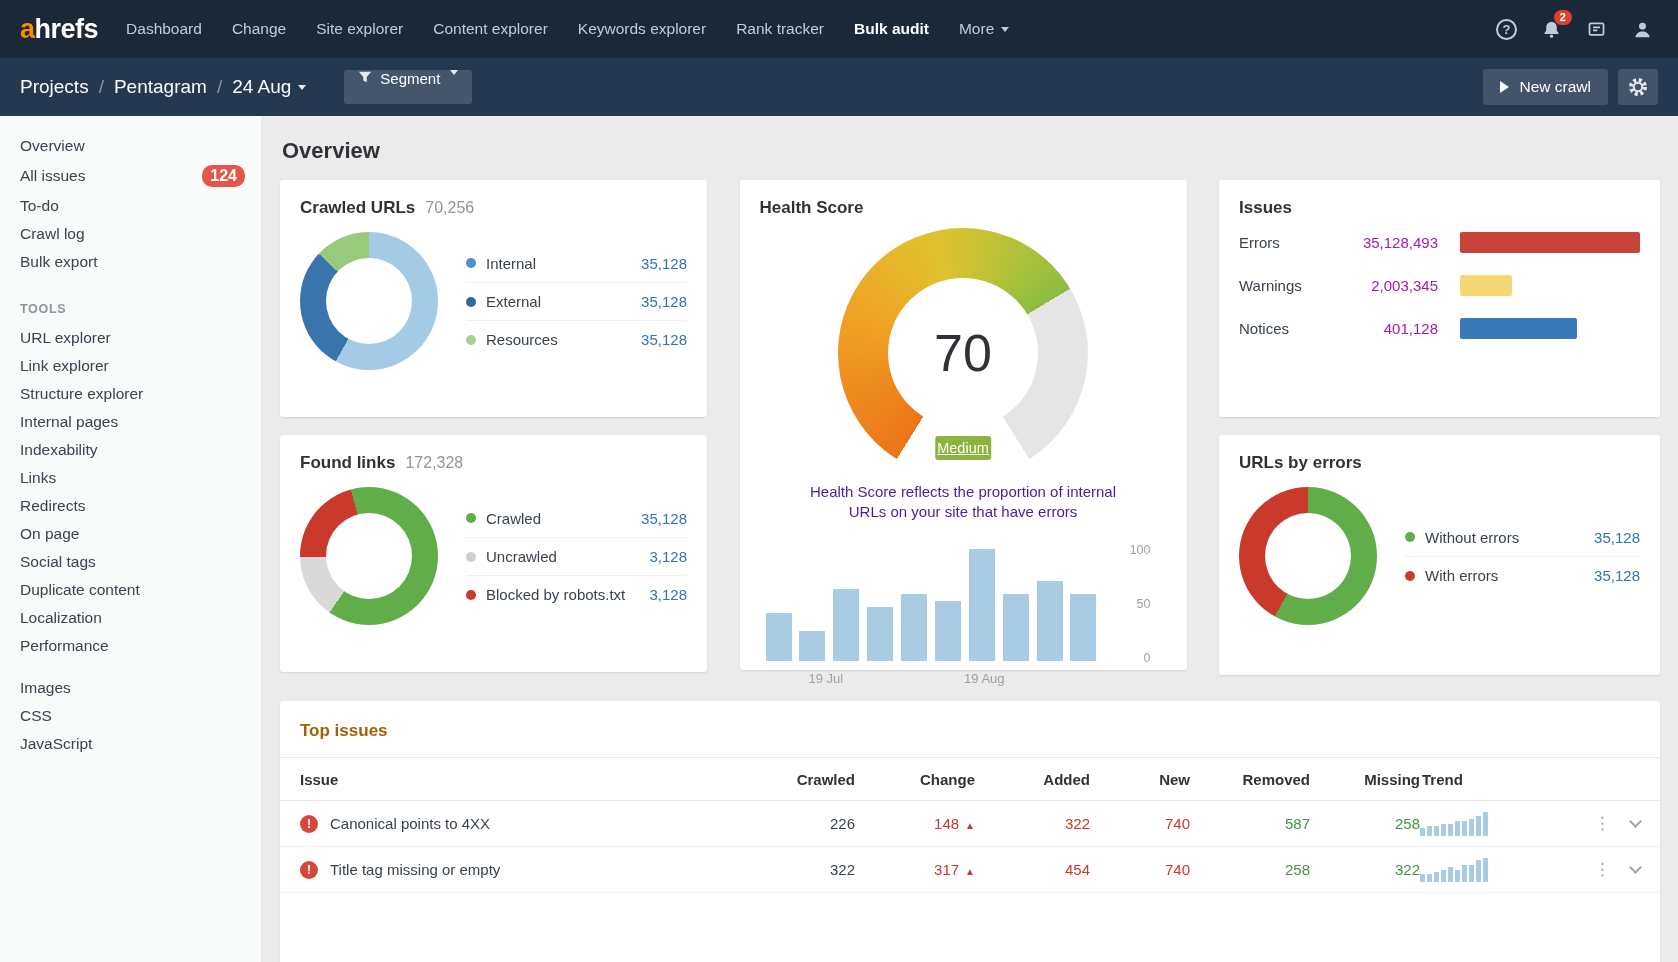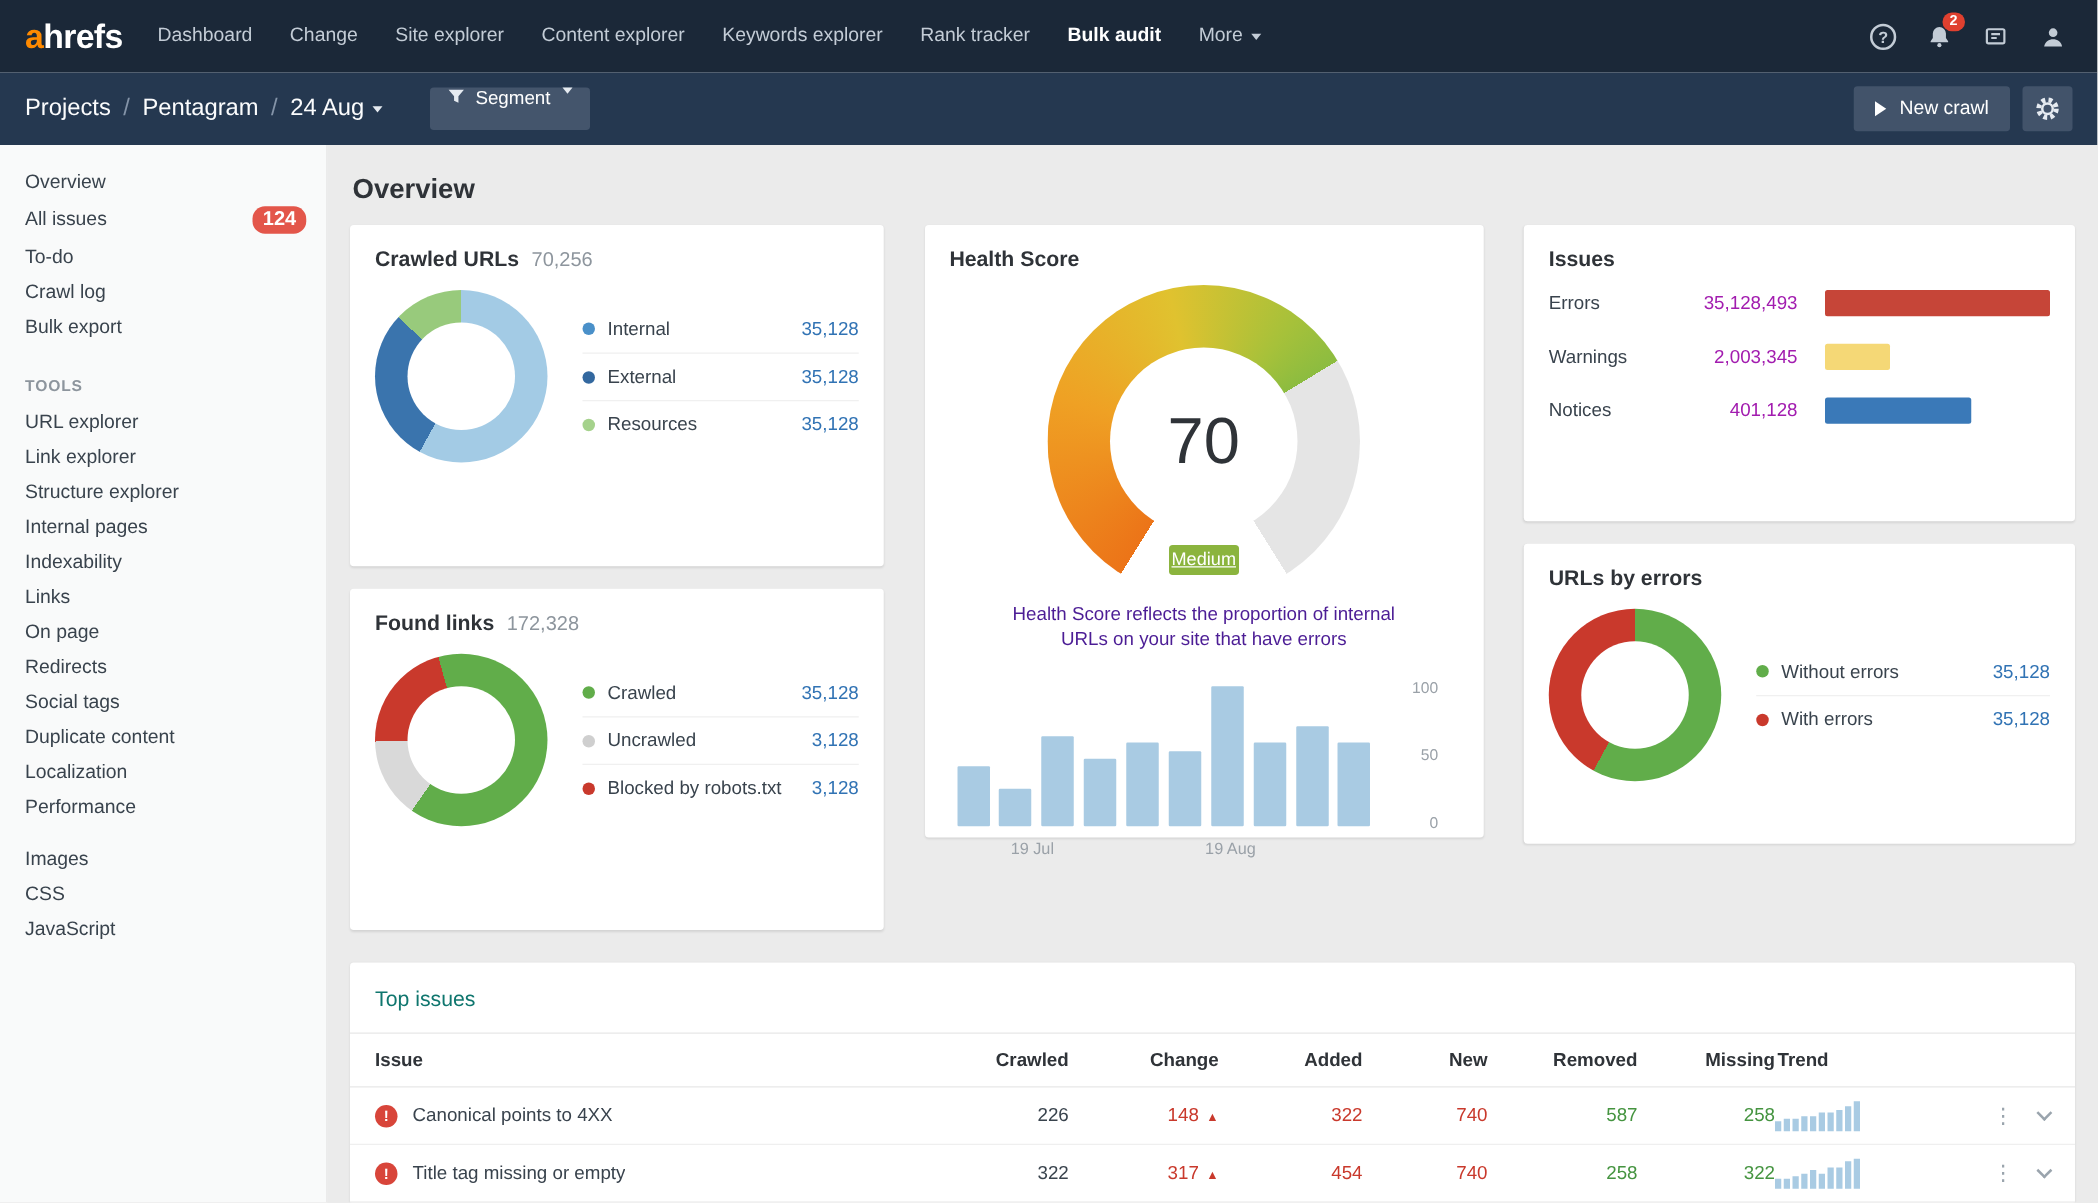--- a/index.html
+++ b/index.html
@@ -61,21 +61,21 @@
   .col-left  { width:427px; display:flex; flex-direction:column; gap:18px; }
   .col-center{ width:447px; }
   .col-right { width:441px; display:flex; flex-direction:column; gap:18px; }
 
   .card { background:#fff; border-radius:3px; box-shadow:0 1px 2px rgba(0,0,0,0.10); }
   .card-head { display:flex; align-items:baseline; gap:10px; }
   .card-title { font-size:17px; font-weight:bold; color:#2f3338; }
   .card-total { font-size:16px; color:#8d959d; }
 
   
-  .donut-card { height:273px; padding:18px 20px; }
+  .donut-card { height:237px; padding:18px 20px; }
   .donut-row { display:flex; align-items:center; margin-top:14px; gap:28px; }
   .donut { width:138px; height:138px; border-radius:50%; position:relative; flex:none; }
   .donut-hole { position:absolute; inset:26px; background:#fff; border-radius:50%; }
   .legend { flex:1; }
   .legend-row { display:flex; align-items:center; height:38px; border-top:1px solid #f0f0f0; }
   .legend-row:first-child { border-top:none; }
   .dot { width:10px; height:10px; border-radius:50%; margin-right:10px; flex:none; }
   .legend-label { font-size:15px; color:#39434d; }
   .legend-value { margin-left:auto; font-size:15px; color:#3173b4; cursor:pointer; }
 
@@ -108,21 +108,21 @@
   .issue-row:first-of-type { margin-top:14px; }
   .issue-label { width:92px; font-size:15px; color:#39434d; }
   .issue-value { flex:1; text-align:right; color:#a21caf; font-size:15px; cursor:pointer; }
   .issue-bar-wrap { width:180px; margin-left:22px; }
   .issue-bar { height:21px; border-radius:2px; }
 
   .errors-card { height:240px; padding:18px 20px; }
 
   
   .top-issues-card { margin-top:26px; padding-bottom:6px; min-height:263px; }
-  .ti-title { font-size:17px; font-weight:normal; color:#0f766e; padding:20px 20px 16px; }
+  .ti-title { font-size:17px; font-weight:bold; color:#a16207; padding:20px 20px 16px; }
   .ti-grid { display:grid; grid-template-columns:1fr 90px 120px 115px 100px 120px 110px 150px 70px;
              align-items:center; padding:0 20px; }
   .ti-header { height:44px; border-top:1px solid #e8e8e8; border-bottom:1px solid #e8e8e8;
                font-weight:bold; font-size:15px; color:#2f3338; }
   .ti-row { height:46px; border-bottom:1px solid #efefef; font-size:15px; color:#39434d; cursor:pointer; }
   .th-right, .cell-num { text-align:right; }
   .issue-cell { display:flex; align-items:center; min-width:0; }
   .err-icon { width:18px; height:18px; border-radius:50%; background:#d8453a; color:#fff; font-weight:bold;
               font-size:12px; display:inline-flex; align-items:center; justify-content:center; margin-right:12px; flex:none; }
   .issue-link { color:#39434d; cursor:pointer; white-space:nowrap; overflow:hidden; text-overflow:ellipsis; }
@@ -245,24 +245,24 @@
     <a class="side-item">
         <span>Internal pages</span>
       </a>
     <a class="side-item">
         <span>Indexability</span>
       </a>
     <a class="side-item">
         <span>Links</span>
       </a>
     <a class="side-item">
+        <span>Redirects</span>
+      </a>
+    <a class="side-item">
         <span>On page</span>
-      </a>
-    <a class="side-item">
-        <span>Redirects</span>
       </a>
     <a class="side-item">
         <span>Social tags</span>
       </a>
     <a class="side-item">
         <span>Duplicate content</span>
       </a>
     <a class="side-item">
         <span>Localization</span>
       </a>

